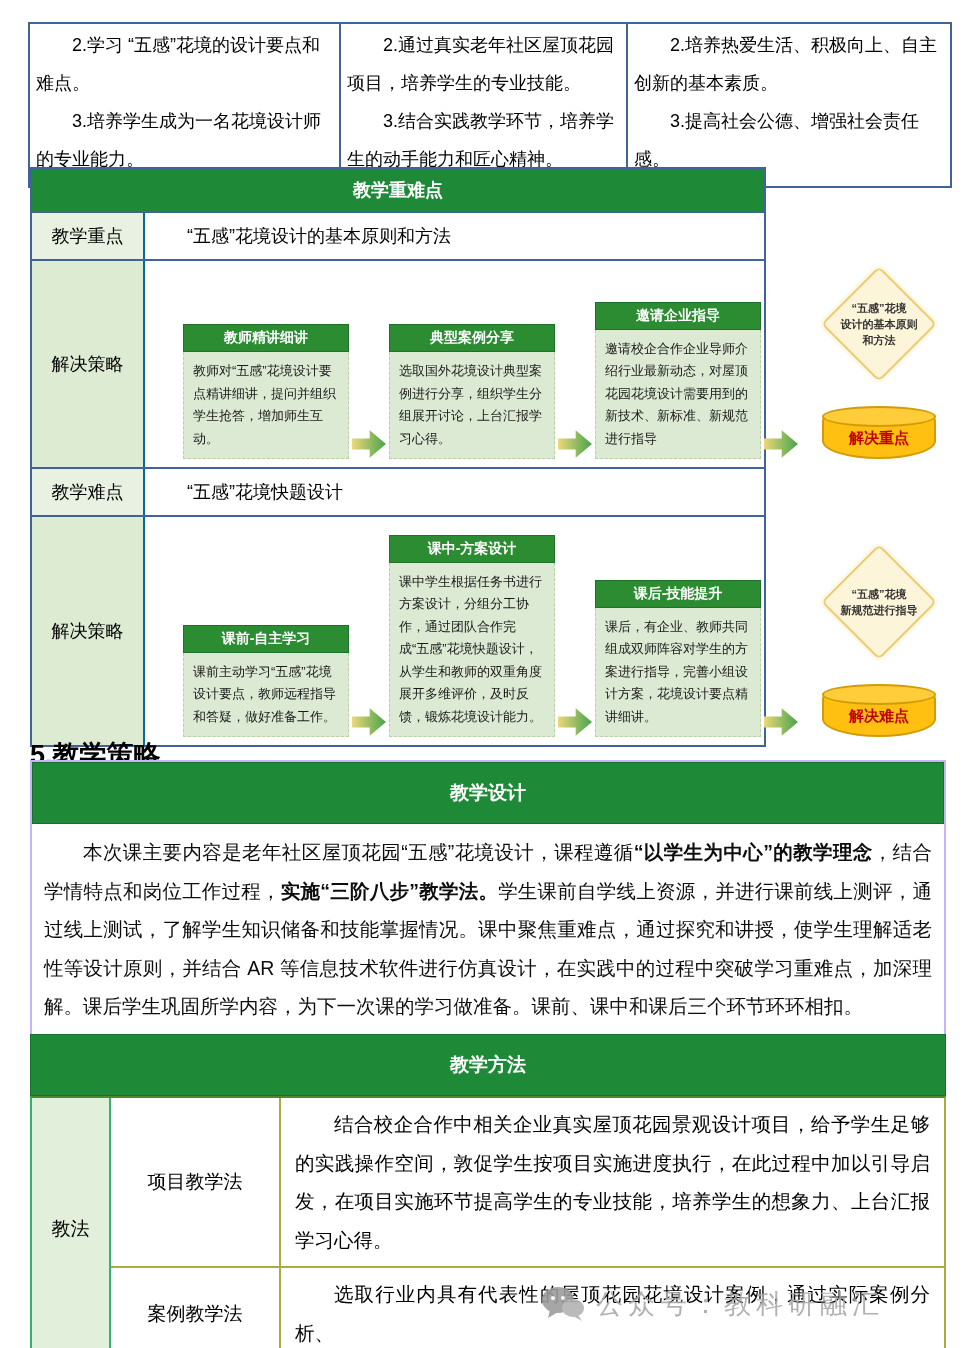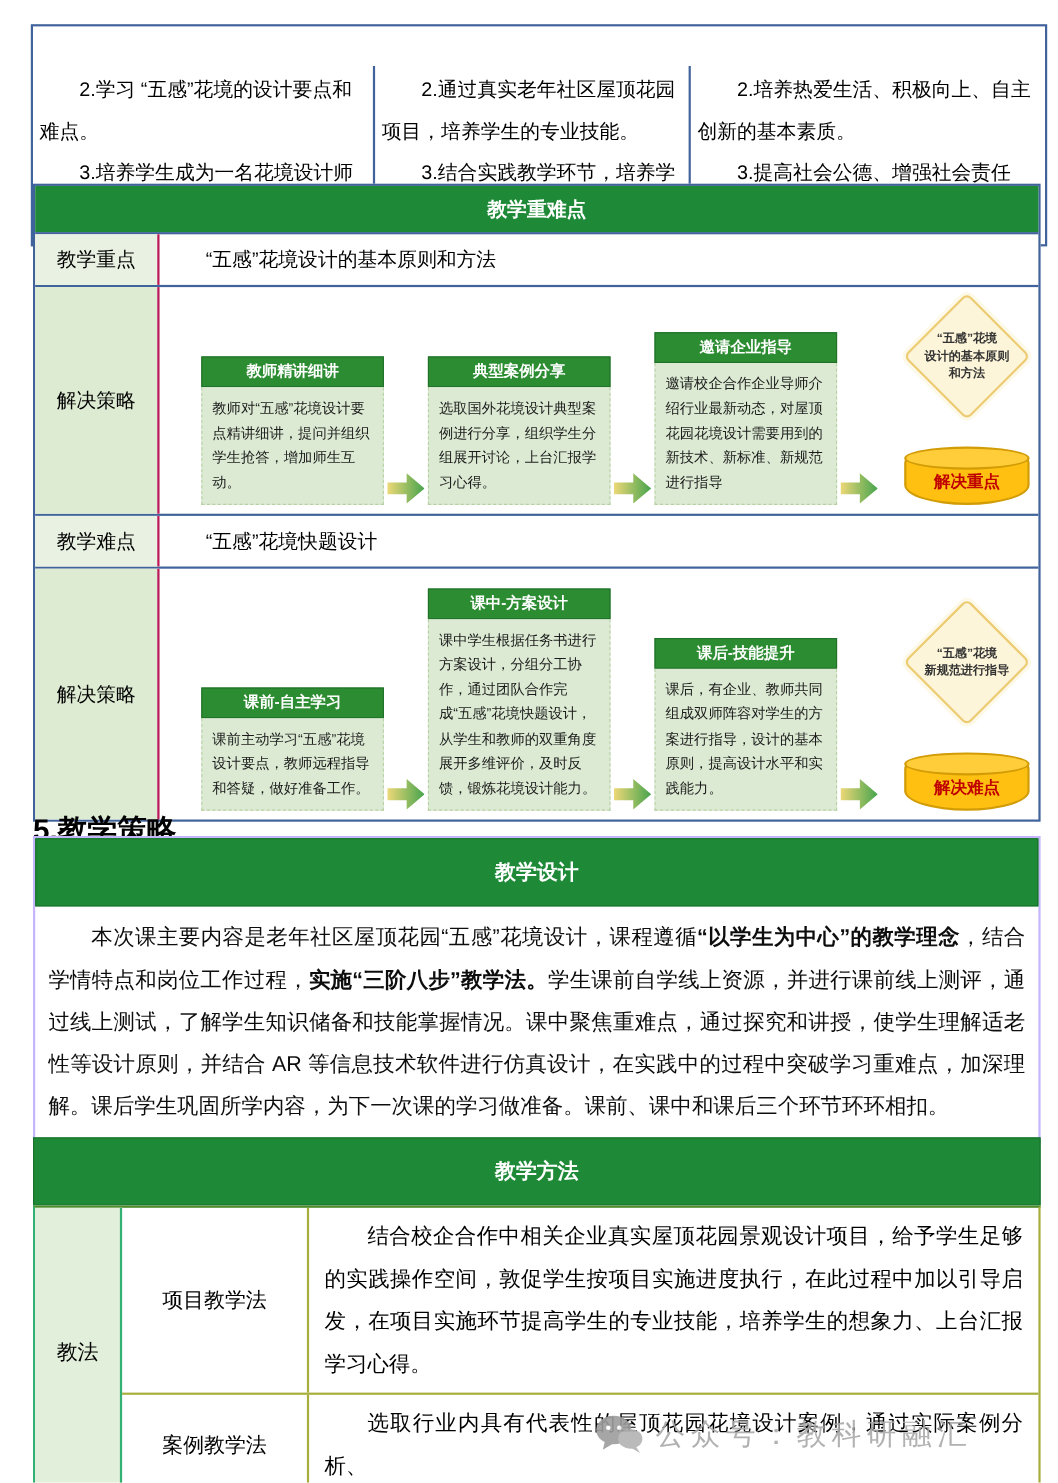--- a/index.html
+++ b/index.html
@@ -11,41 +11,40 @@
   }
 
   
   .top-table {
     position:absolute; left:28px; top:22px; width:924px;
     display:flex; border:2px solid #41639b; background:#fff;
   }
   .top-cell {
     padding:2px 6px 8px 6px; font-size:18px; line-height:38px;
     border-left:2px solid #41639b;
-    margin-top:36px;
   }
   .top-cell:first-child { border-left:none; }
   .top-cell p { text-indent:2em; }
   .tc1 { flex:0 0 309px; }
   .tc2 { flex:0 0 287px; }
   .tc3 { flex:1; }
 
   
   .ktable {
-    position:absolute; left:30px; top:167px; width:916px;
+    position:absolute; left:30px; top:167px; width:736px;
     border:2px solid #41639b; background:#fff;
   }
   .kbanner {
     background:#1e8a38; color:#fff; text-align:center; font-weight:bold;
     font-size:18px; padding:9px 0;
   }
   .krow { display:flex; border-top:2px solid #41639b; align-items:stretch; }
   .klabel {
     flex:0 0 113px; display:flex; align-items:center; justify-content:center;
-    font-size:18px; border-right:2px solid #be185d; background:#e9f1e2;text-align:center;
+    font-size:18px; border-right:2px solid #0369a1; background:#e9f1e2;text-align:center;
   }
   .klabel.strategy { background:#ddebd3; }
   .kvalue { flex:1; min-height:46px; display:flex; align-items:center; padding:6px 6px 6px 42px; font-size:18px; }
   .kflow  { flex:1; display:flex; align-items:flex-end; padding:8px 4px 8px 38px; }
   .kflow1 { min-height:164px; }
   .kflow2 { min-height:228px; }
 
   .flow-box { flex:0 0 166px; display:flex; flex-direction:column; }
   .fb-head {
     background:#2c8c31; border:1px solid #20702a; color:#fff;
@@ -228,21 +227,21 @@
           <div class="fb-body">
               <span>课中学生根据任务书进行方案设计，分组分工协作，通过团队合作完成“五感”花境快题设计，从学生和教师的双重角度展开多维评价，及时反馈，锻炼花境设计能力。</span>
             </div>
         </div>
         <div class="arrowc">
             <div class="arrow"></div>
           </div>
         <div class="flow-box">
           <div class="fb-head">课后-技能提升</div>
           <div class="fb-body">
-              <span>课后，有企业、教师共同组成双师阵容对学生的方案进行指导，设计的基本原则，提高设计水平和实践能力。</span>
+              <span>课后，有企业、教师共同组成双师阵容对学生的方案进行指导，完善小组设计方案，花境设计要点精讲细讲。</span>
             </div>
         </div>
         <div class="arrowc">
             <div class="arrow"></div>
           </div>
         <div class="graphic">
           <div class="diamond-wrap">
             <div class="diamond"></div>
             <div class="diamond-text">
               <div>“五感”花境</div>

